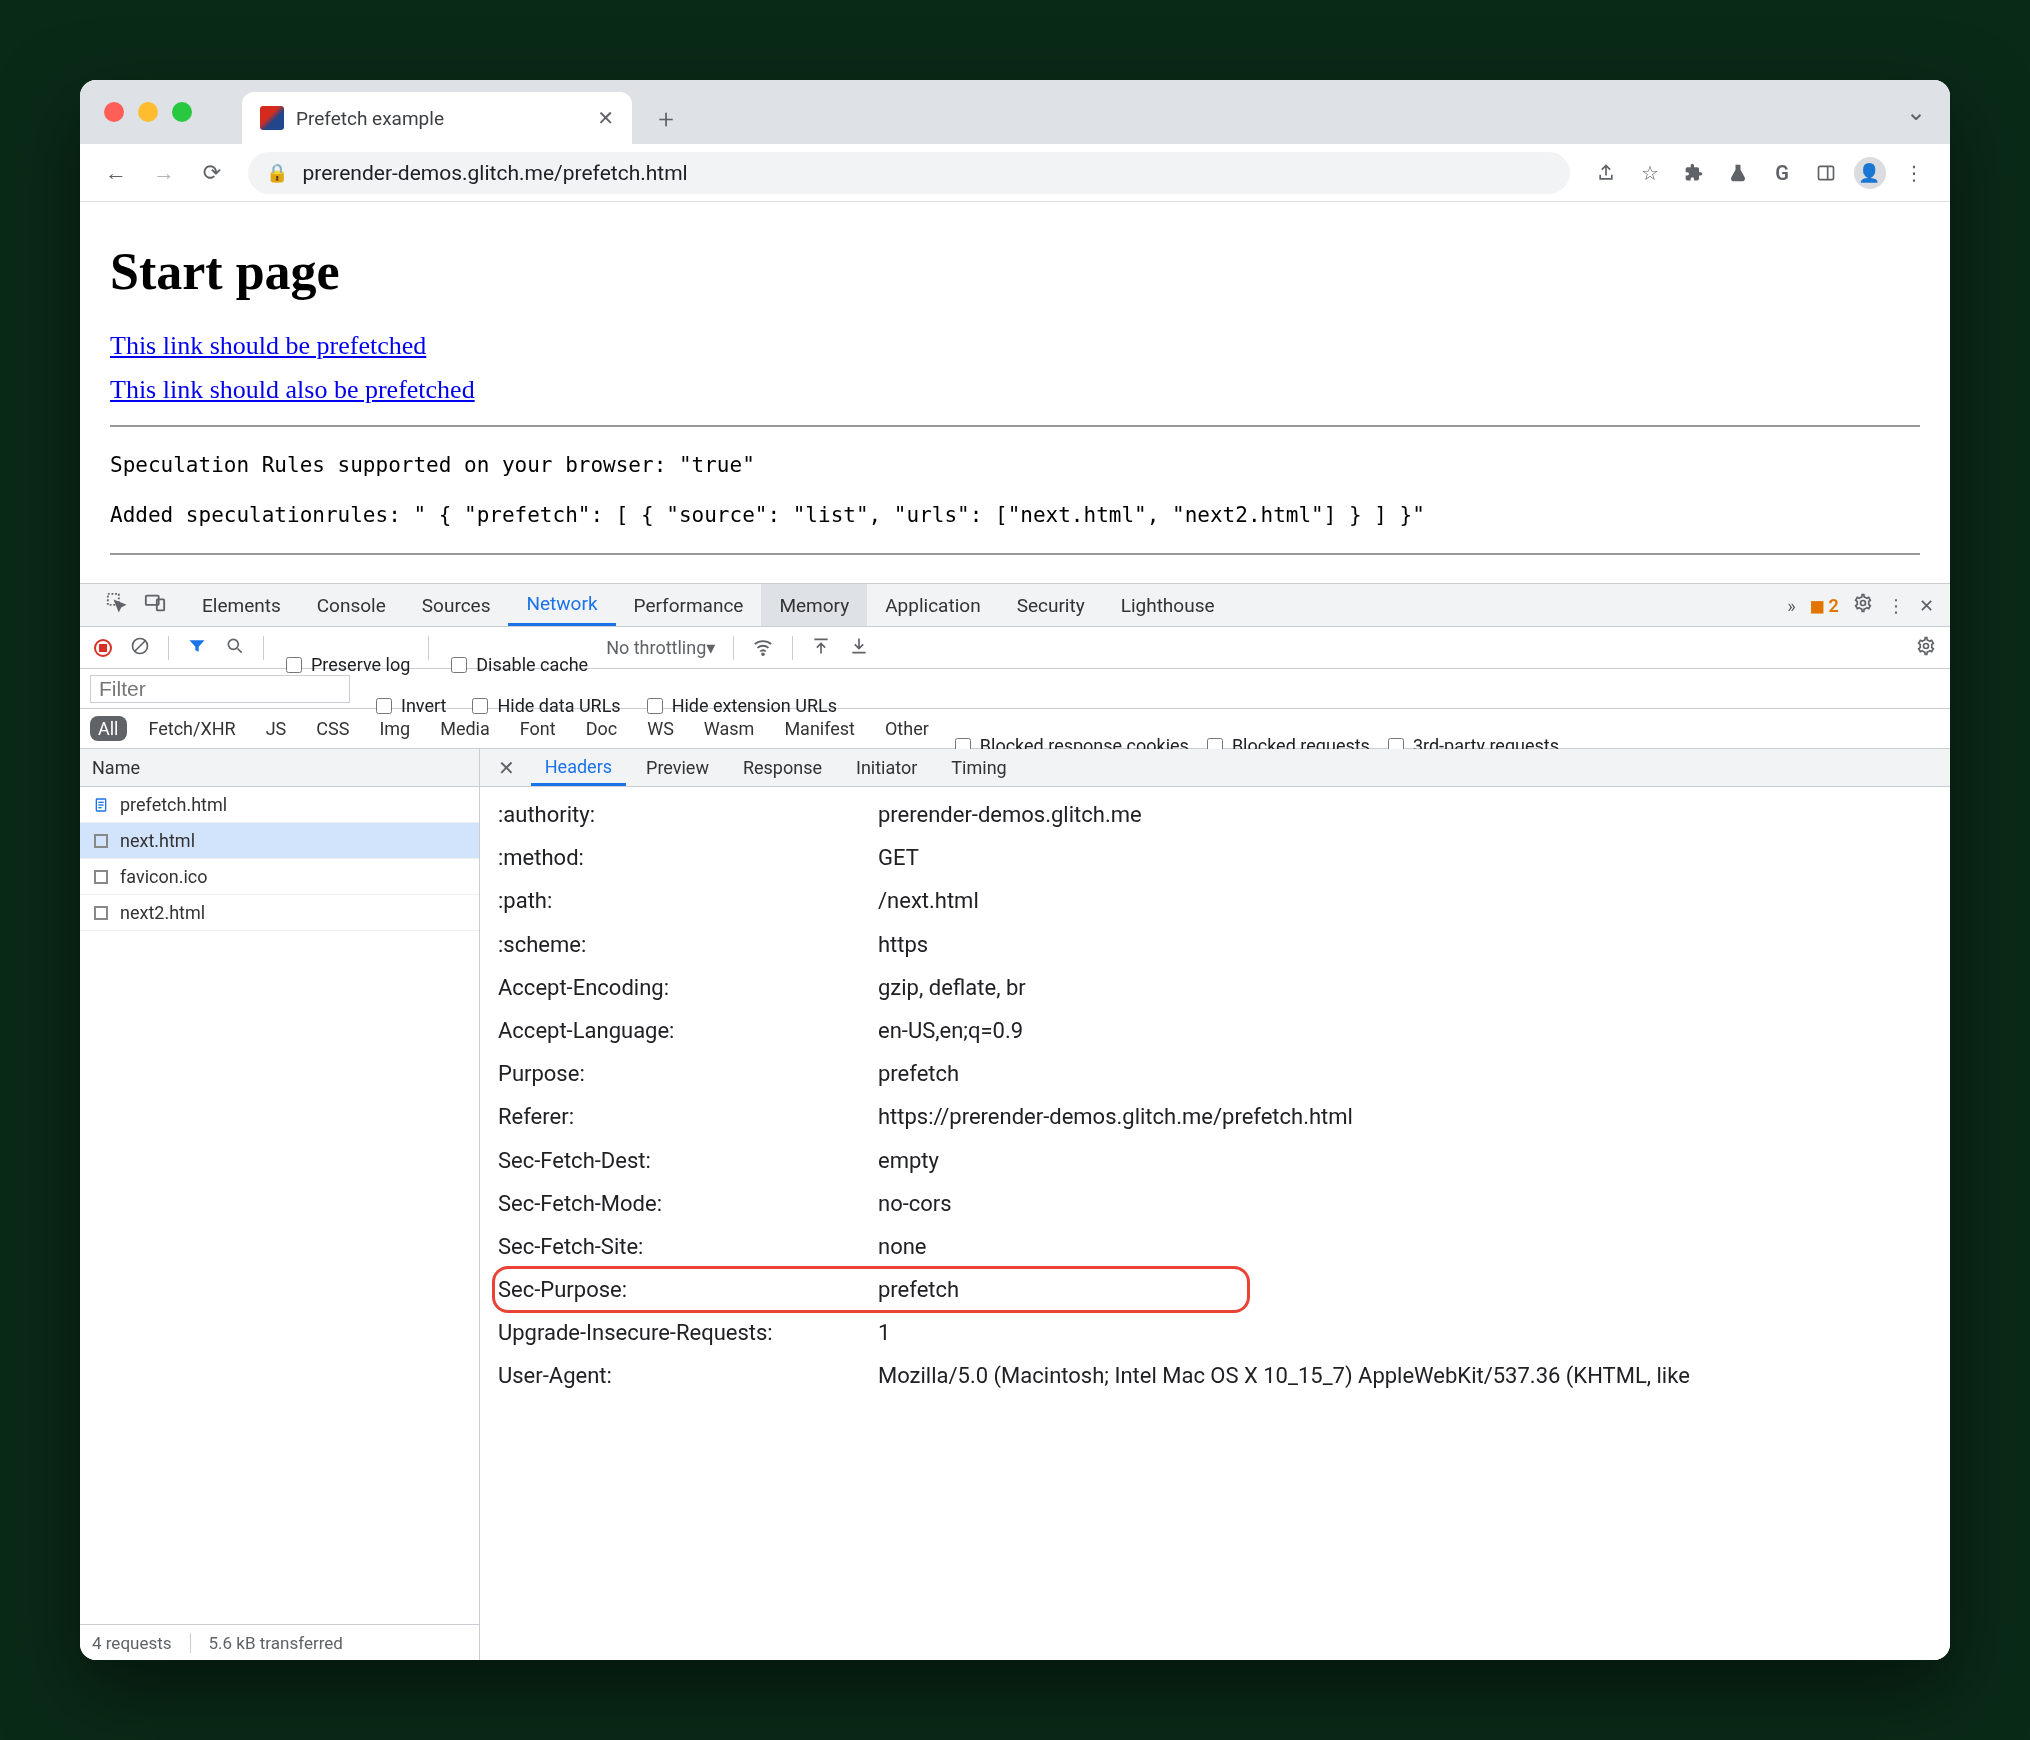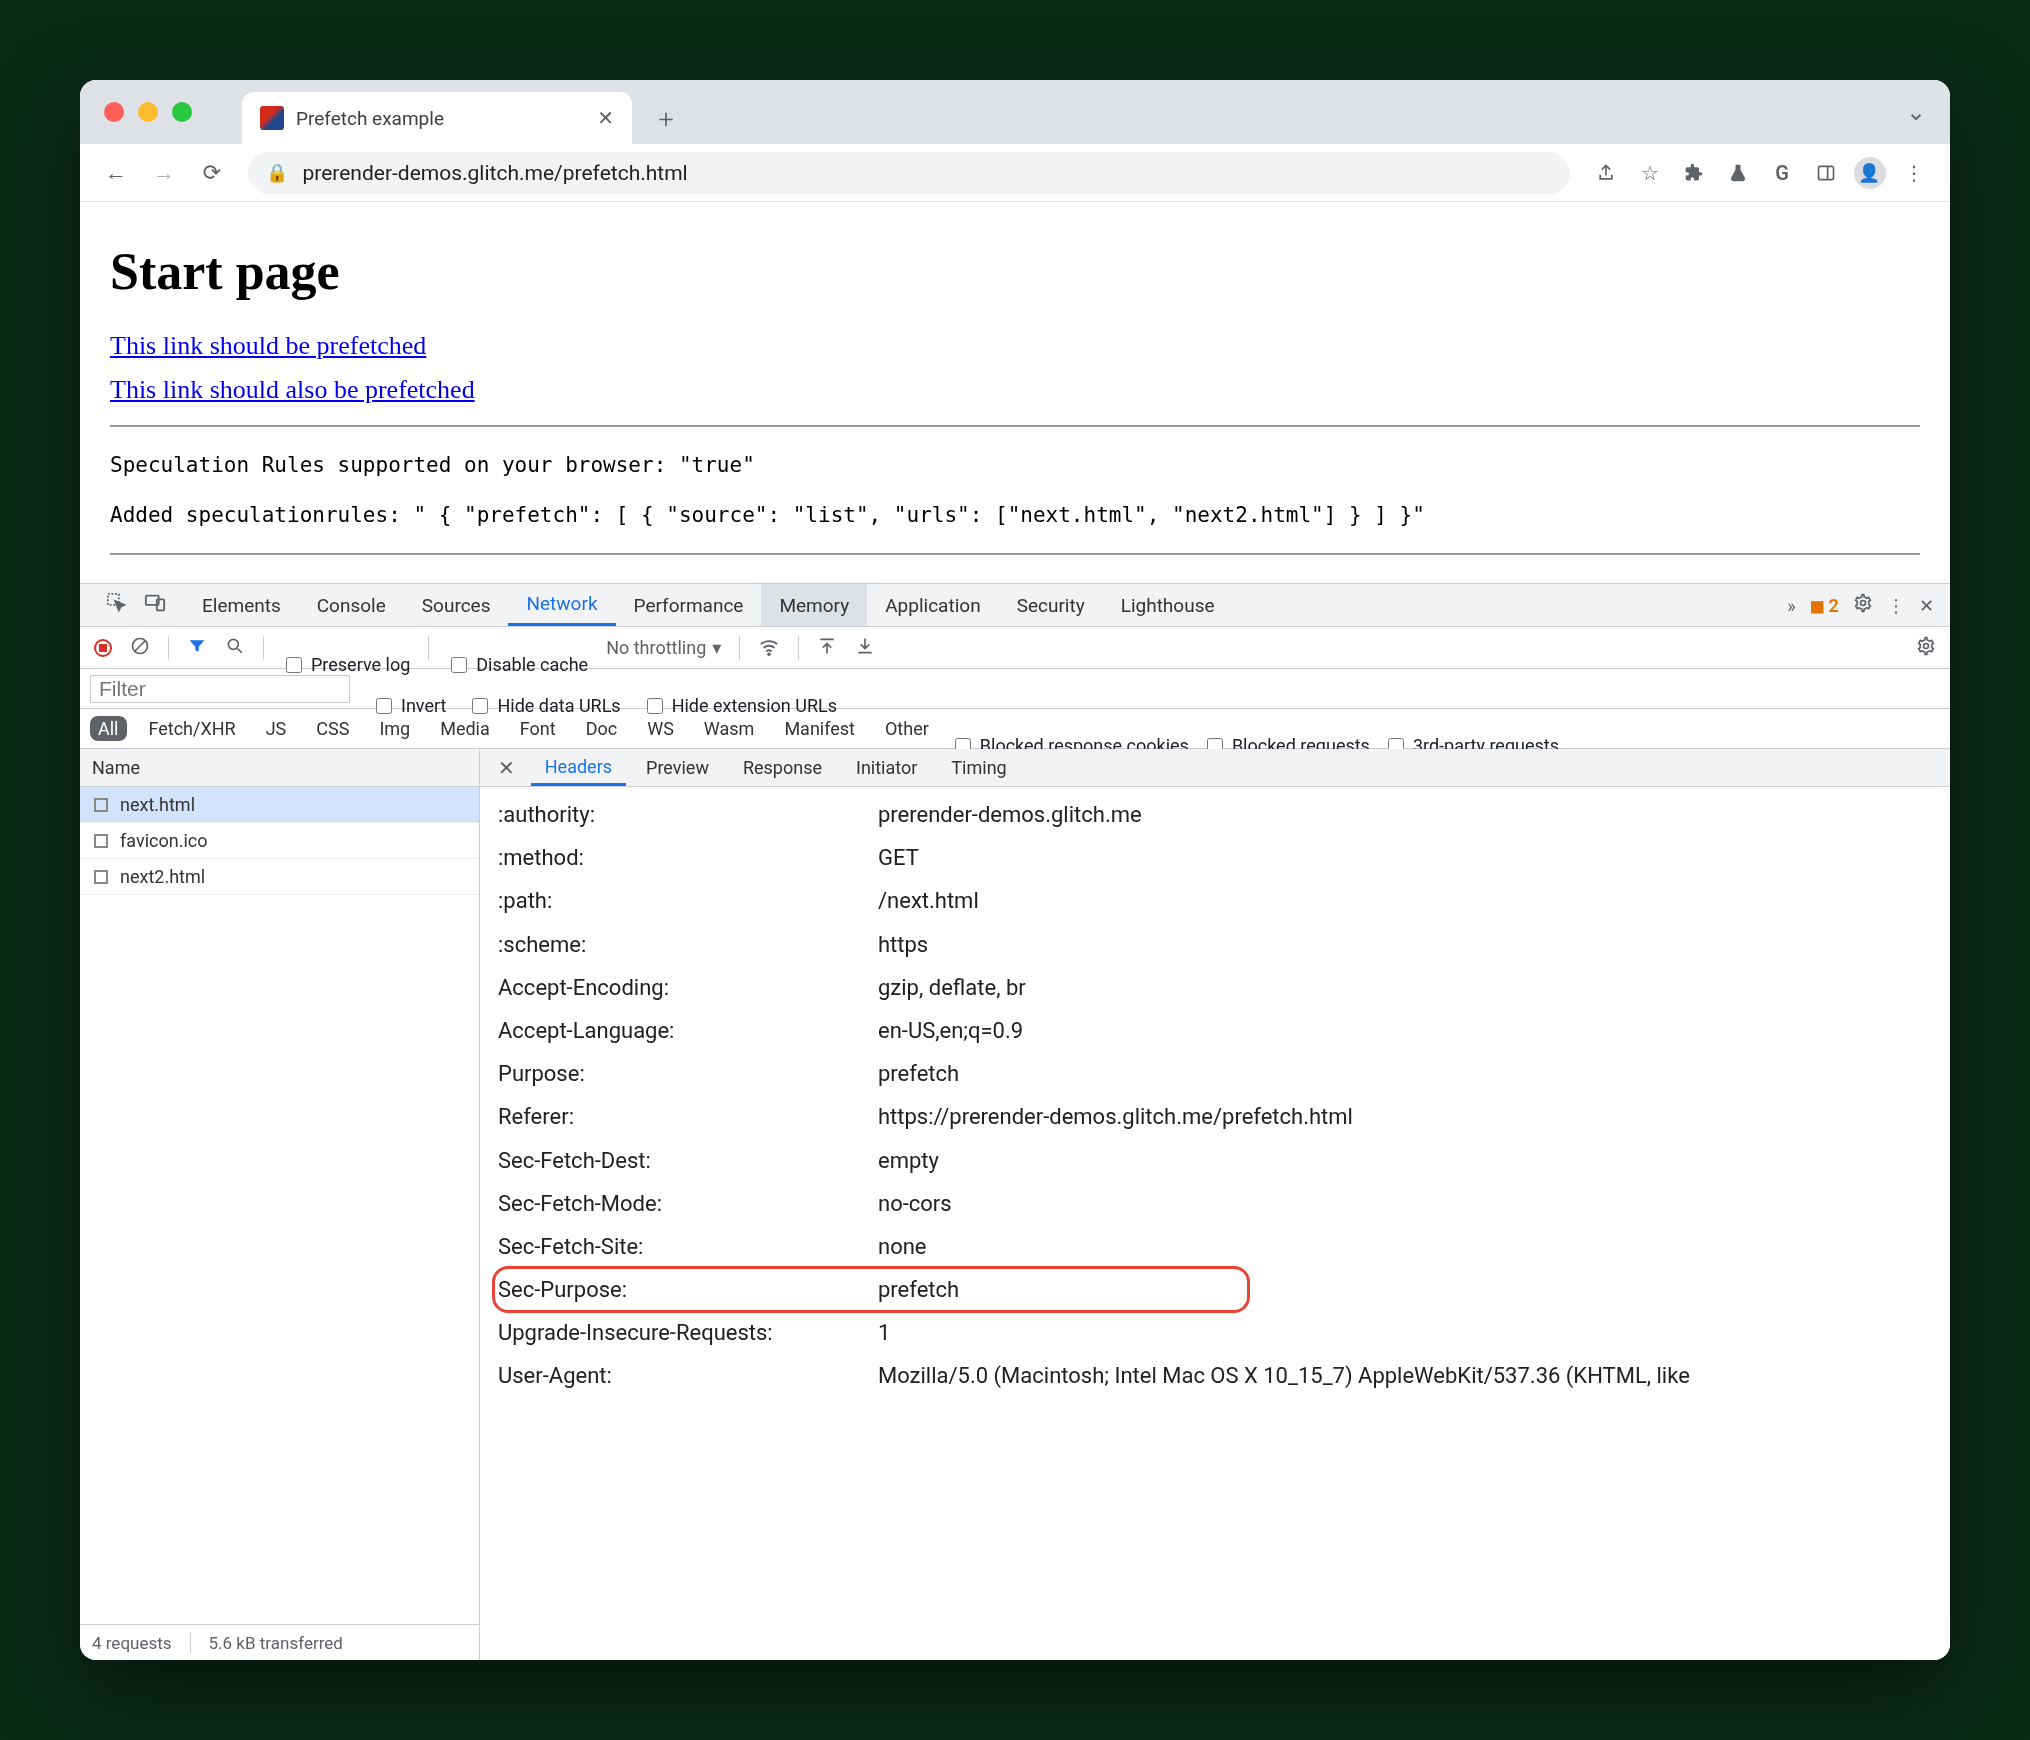--- a/index.html
+++ b/index.html
@@ -166,21 +166,21 @@
     border-bottom: 1px solid #cacdd1;
     display:flex; align-items:center; gap: 18px;
     padding: 0 14px;
     color:#5f6368;
   }
   .rec { width:18px; height:18px; border:2px solid #d93025; border-radius:50%; display:flex;align-items:center;justify-content:center; }
   .rec::after { content:""; width:8px; height:8px; background:#d93025; }
   .funnel { color:#1a73e8; }
   .chk { display:flex; align-items:center; gap:6px; font-size:18px; color:#202124;margin-top:34px; }
   .chk input { width:16px; height:16px; }
-  .throttle { display:flex; align-items:flex-start; gap:6px; }
+  .throttle { display:flex; align-items:flex-start; }
   .net-toolbar .spacer { flex:1; }
   
   .filter-row {
     height: 40px;
     border-bottom: 1px solid #cacdd1;
     display:flex; align-items:center; gap: 22px;
     padding: 0 10px;
   }
   .filter-input {
     width: 260px; height: 28px;
@@ -503,20 +503,31 @@
       <label class="chk">
           <input type="checkbox" style="">
           <span>3rd-party requests</span>
         </label>
     </div>
 
     <div class="net-main">
       <div class="req-list">
         <div class="hdr">Name</div>
         <div id="req-rows">
+            <div class="req-row">
+              <span class="icn">
+                <svg width="16" height="16" viewBox="0 0 24 24" fill="none" stroke="#1a73e8" stroke-width="2">
+                  <rect x="5" y="3" width="14" height="18" rx="1"></rect>
+                  <line x1="8" y1="8" x2="16" y2="8"></line>
+                  <line x1="8" y1="12" x2="16" y2="12"></line>
+                  <line x1="8" y1="16" x2="13" y2="16"></line>
+                </svg>
+              </span>
+              <span>prefetch.html</span>
+            </div>
             <div class="req-row selected">
               <span class="icn">
                 <span class="ic-box"></span>
               </span>
               <span>next.html</span>
             </div>
             <div class="req-row">
               <span class="icn">
                 <span class="ic-box"></span>
               </span>

